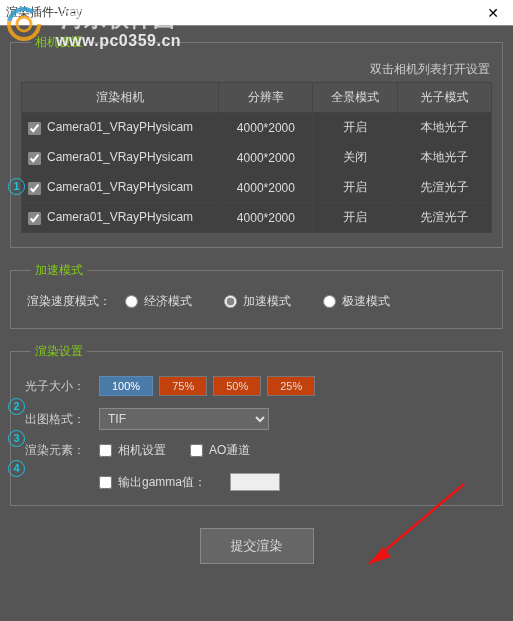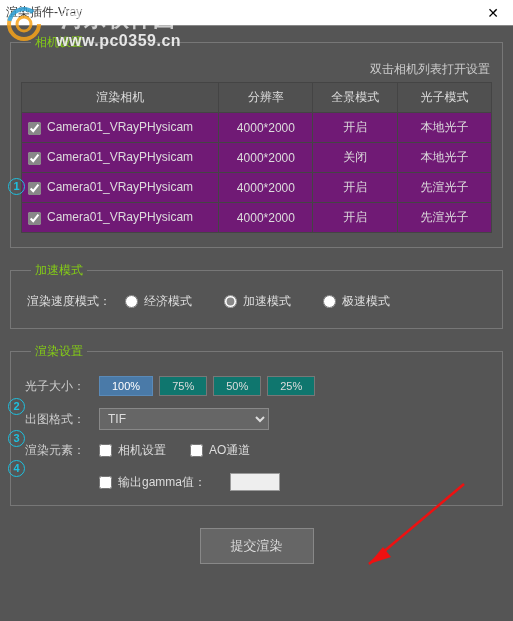--- a/index.html
+++ b/index.html
@@ -88,21 +88,21 @@
     }
     th, td {
       border: 1px solid #444;
       padding: 6px 4px;
       text-align: center;
       color: #ddd;
       font-size: 12px;
       font-weight: normal;
     }
     th { background: #505050; }
-    td { background: #701a75; }
+    td { background: #404040; }
     .cam-cell { text-align: left; padding-left: 6px; }
     .cam-cell input { margin-right: 6px; vertical-align: middle; }
     .radio-row {
       display: flex;
       align-items: center;
       gap: 8px;
       padding: 4px 6px;
     }
     .radio-row .lbl { margin-right: 6px; }
     .radio-opt {
@@ -117,21 +117,21 @@
     .setting-row {
       display: flex;
       align-items: center;
       padding: 6px 4px;
     }
     .setting-label {
       width: 74px;
       color: #ccc;
     }
     .size-btn {
-      background: #0f766e;
+      background: #c2410c;
       border: 1px solid #777;
       color: #ddd;
       padding: 3px 12px;
       margin-right: 6px;
       cursor: pointer;
       font-size: 11px;
     }
     .size-btn.active {
       background: #4a7aa8;
       border-color: #5a8ab8;

